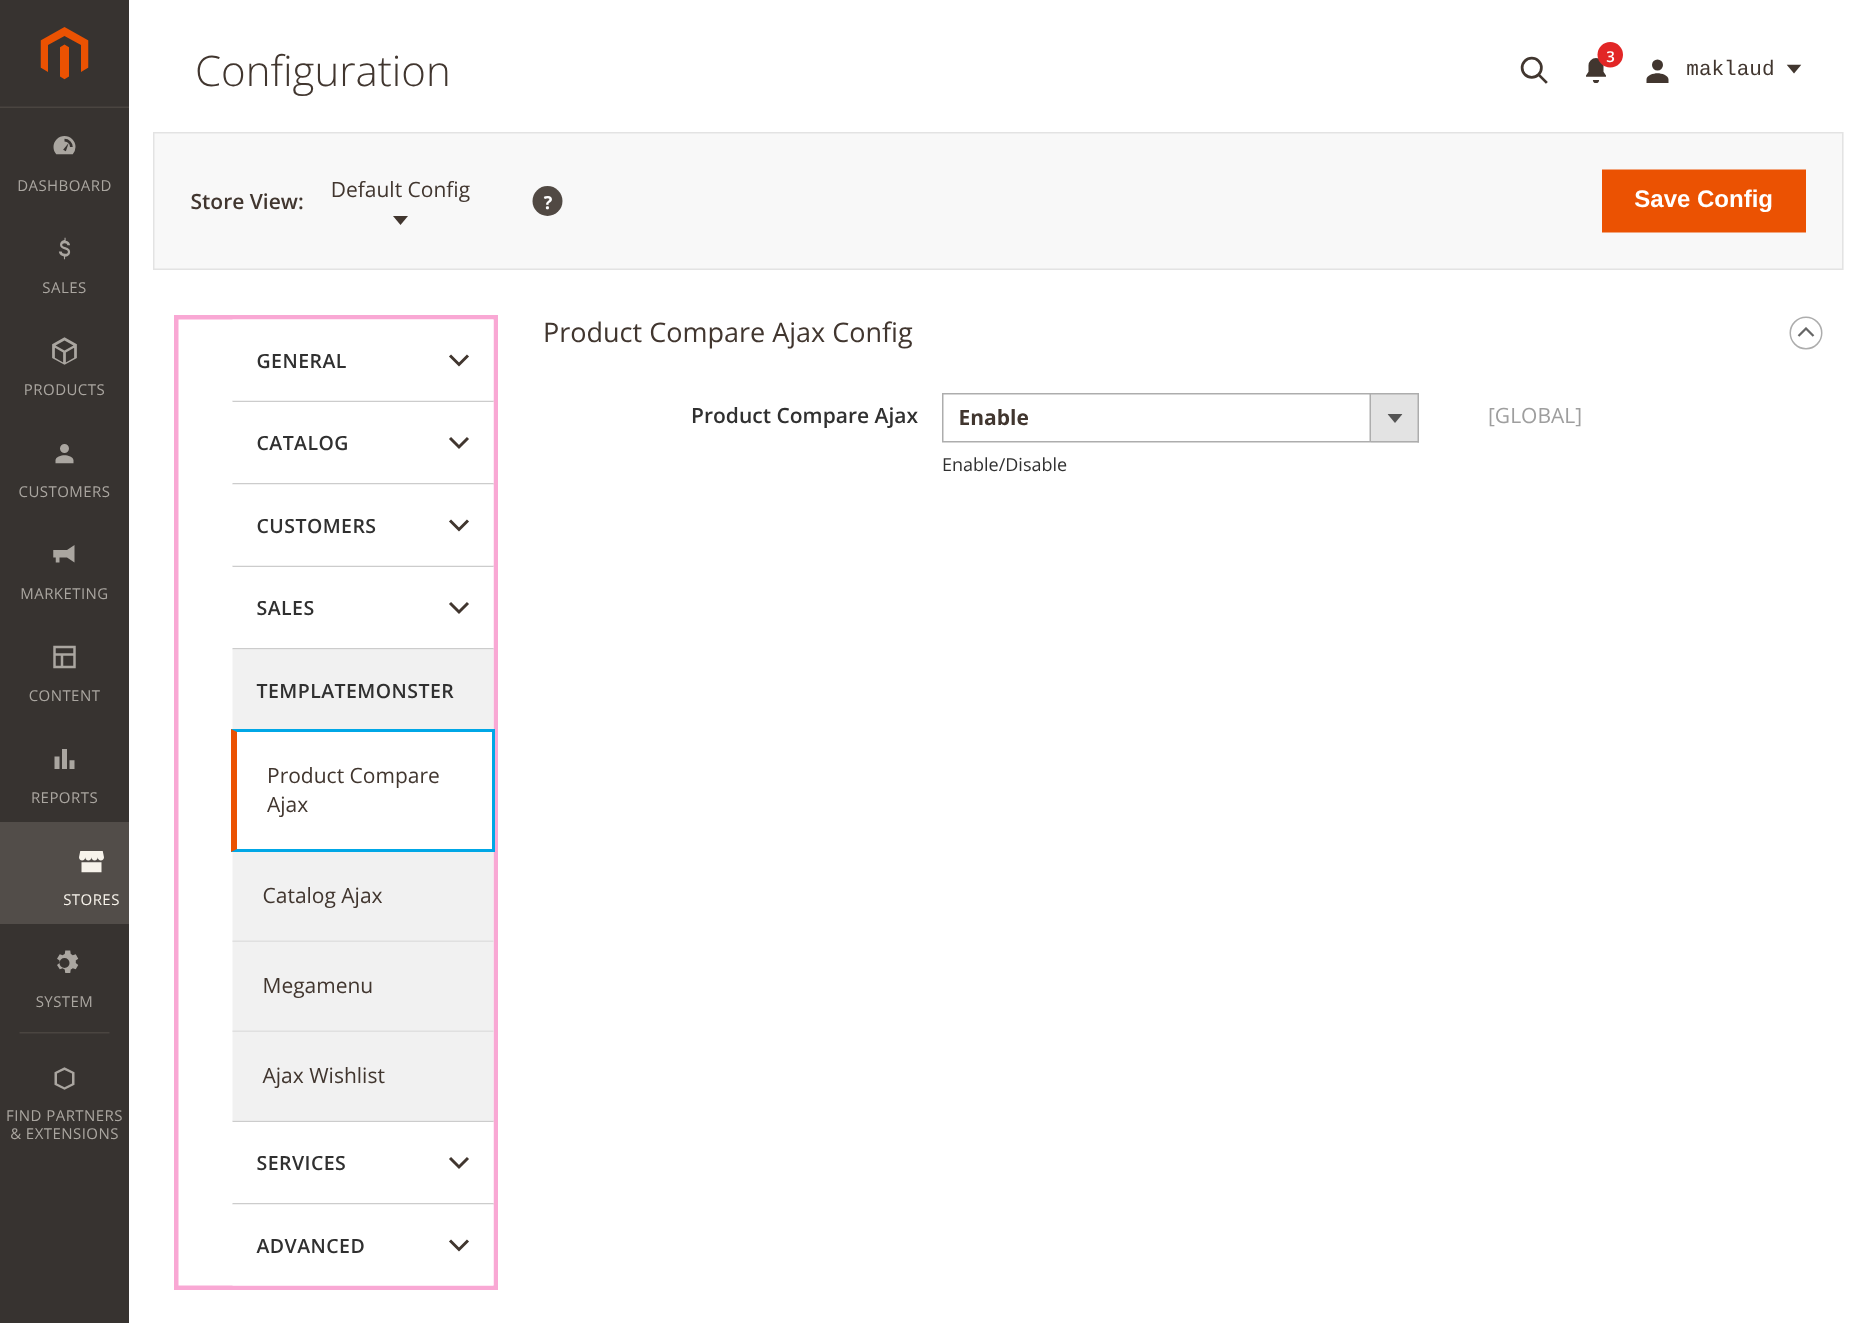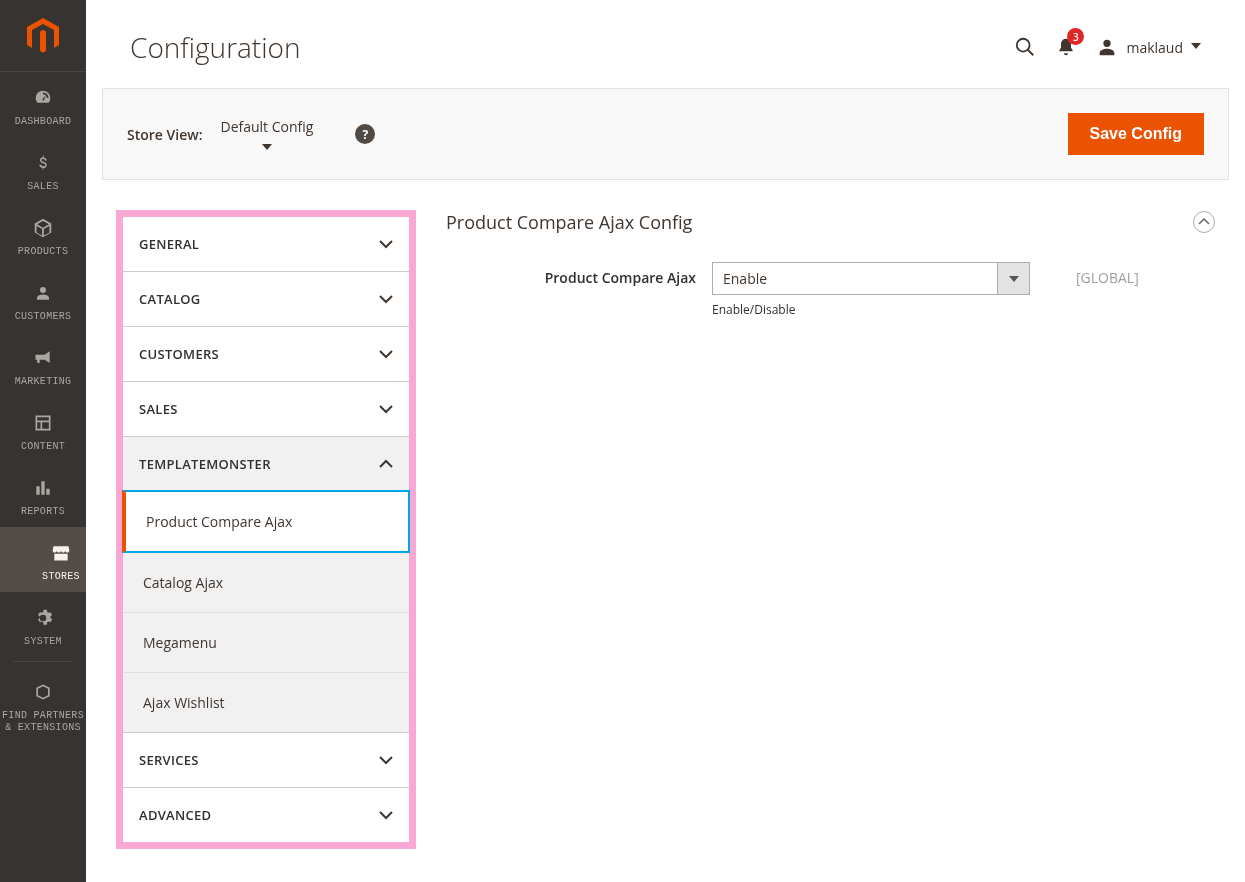--- a/index.html
+++ b/index.html
@@ -1,70 +1,70 @@
 <!DOCTYPE html>
 <html><head>
 <meta charset="utf-8">
 <style>
 * { box-sizing: border-box; margin: 0; padding: 0; }
 body { font-family: 'Open Sans', -apple-system, BlinkMacSystemFont, sans-serif; font-size: 14px; color: #41362f; background: #fff; }
 
 .app { display: flex; min-height: 882px; }
 
 
-.nav-sidebar { width: 86px; background: #373330; display: flex; flex-direction: column; align-items: center; padding-top: 0; flex-shrink: 0; font-family: Liberation Mono, monospace; }
+.nav-sidebar { width: 86px; background: #373330; display: flex; flex-direction: column; align-items: center; padding-top: 0; flex-shrink: 0; }
 .nav-logo { width: 86px; height: 72px; display: flex; align-items: center; justify-content: center; border-bottom: 1px solid #4a4540; }
 .nav-item { width: 86px; display: flex; flex-direction: column; align-items: center; justify-content: center; padding: 12px 0 10px; cursor: pointer; color: #aaa6a0; font-size: 10px; letter-spacing: 0.3px; text-align: center; }
 .nav-item.active { background: #524d49; color: #f7f3eb; padding-left: 36px; }
 .nav-item .icon-wrap { height: 28px; display: flex; align-items: center; justify-content: center; margin-bottom: 4px; }
 .nav-divider { width: 60px; height: 1px; background: #4a4540; margin: 4px 0; }
 
 
 .main { flex: 1; display: flex; flex-direction: column; background: #fff; }
 .page-header { display: flex; align-items: center; padding: 28px 44px 22px; }
 .page-title { font-size: 28px; font-weight: 300; color: #41362f; flex: 1; }
 .header-actions { display: flex; align-items: center; gap: 20px; }
 .icon-btn { cursor: pointer; display: flex; align-items: center; color: #41362f; position: relative; }
 .notif-badge { position: absolute; top: -8px; right: -8px; background: #e22626; color: #fff; font-size: 10px; font-weight: 600; border-radius: 9px; min-width: 17px; height: 17px; display: flex; align-items: center; justify-content: center; padding: 0 4px; }
 .user-menu { display: flex; align-items: center; gap: 8px; cursor: pointer; }
-.user-name { font-size: 14px; color: #41362f; }
+.user-name { font-size: 14px; color: #41362f; font-family: Liberation Mono, monospace; }
 
 
 .toolbar { background: #f8f8f8; border: 1px solid #e3e3e3; margin: 0 16px; padding: 24px 24px; display: flex; align-items: center; }
 .store-view { display: flex; align-items: center; gap: 18px; }
 .store-view-label { font-weight: 600; font-size: 14px; }
 .store-view-selector { display: flex; align-items: center; gap: 8px; cursor: pointer; font-size: 14px; color: #41362f; flex-direction: column; }
 .help-icon { width: 20px; height: 20px; border-radius: 50%; background: #514943; color: #fff; display: flex; align-items: center; justify-content: center; font-size: 12px; font-weight: 700; margin-left: 24px; cursor: pointer; }
 .toolbar-spacer { flex: 1; }
 .btn-primary { background: #eb5202; color: #fff; border: none; padding: 12px 22px; font-size: 16px; font-weight: 600; cursor: pointer; }
 
 
 .content { display: flex; margin: 30px 30px 0; gap: 30px; align-items: flex-start; }
 
 
-.config-sidebar { width: 300px; border: 7px solid #f9a8d4; flex-shrink: 0; }
+.config-sidebar { width: 216px; border: 3px solid #f9a8d4; flex-shrink: 0; padding-left: 36px; }
 .config-section { border-bottom: 1px solid #ccc; }
 .config-section:last-child { border-bottom: none; }
 .config-section-header { display: flex; align-items: center; justify-content: space-between; padding: 18px 16px; cursor: pointer; font-weight: 600; font-size: 13px; text-transform: uppercase; color: #303030; background: #fff; letter-spacing: 0.3px; }
 .config-section.expanded .config-section-header { background: #f1f1f1; gap: 46px; }
 .config-subitems { background: #f1f1f1; }
 .config-subitem { padding: 20px 16px 20px 20px; cursor: pointer; font-size: 14px; color: #41362f; border-top: 1px solid #e0e0e0; }
 .config-subitem.active { background: #fff; border: 2px solid #00a7e6; border-left: 4px solid #eb5202; margin: -1px; position: relative; }
 
 
 .config-panel { flex: 1; }
 .panel-header { display: flex; align-items: center; justify-content: space-between; margin-bottom: 28px; }
 .panel-title { font-size: 18px; font-weight: 400; color: #41362f; }
 .collapse-btn { width: 22px; height: 22px; border: 1px solid #adadad; border-radius: 50%; display: flex; align-items: center; justify-content: center; cursor: pointer; }
 
 .field-row { display: flex; align-items: flex-start; gap: 16px; margin-bottom: 20px; }
 .field-label { width: 250px; text-align: right; font-weight: 600; font-size: 14px; padding-top: 6px; color: #303030; }
 .field-control { display: flex; flex-direction: column; }
 .select-wrap { display: flex; width: 318px; }
-.select-value { flex: 1; border: 1px solid #adadad; padding: 6px 10px; font-size: 14px; background: #fff; min-height: 30px; display: flex; align-items: center; }
+.select-value { flex: 1; border: 1px solid #adadad; padding: 6px 10px; font-size: 14px; background: #fff; min-height: 30px; display: flex; align-items: center; font-weight: bold; }
 .select-arrow { width: 32px; border: 1px solid #adadad; border-left: none; background: #e3e3e3; display: flex; align-items: center; justify-content: center; cursor: pointer; }
 .field-note { font-size: 12px; color: #303030; margin-top: 6px; }
 .field-scope { font-size: 14px; color: #9e9e9e; padding-top: 6px; margin-left: 30px; }
 </style>
 </head>
 <body>
 
 <div class="app">
 
   <div class="nav-sidebar">

